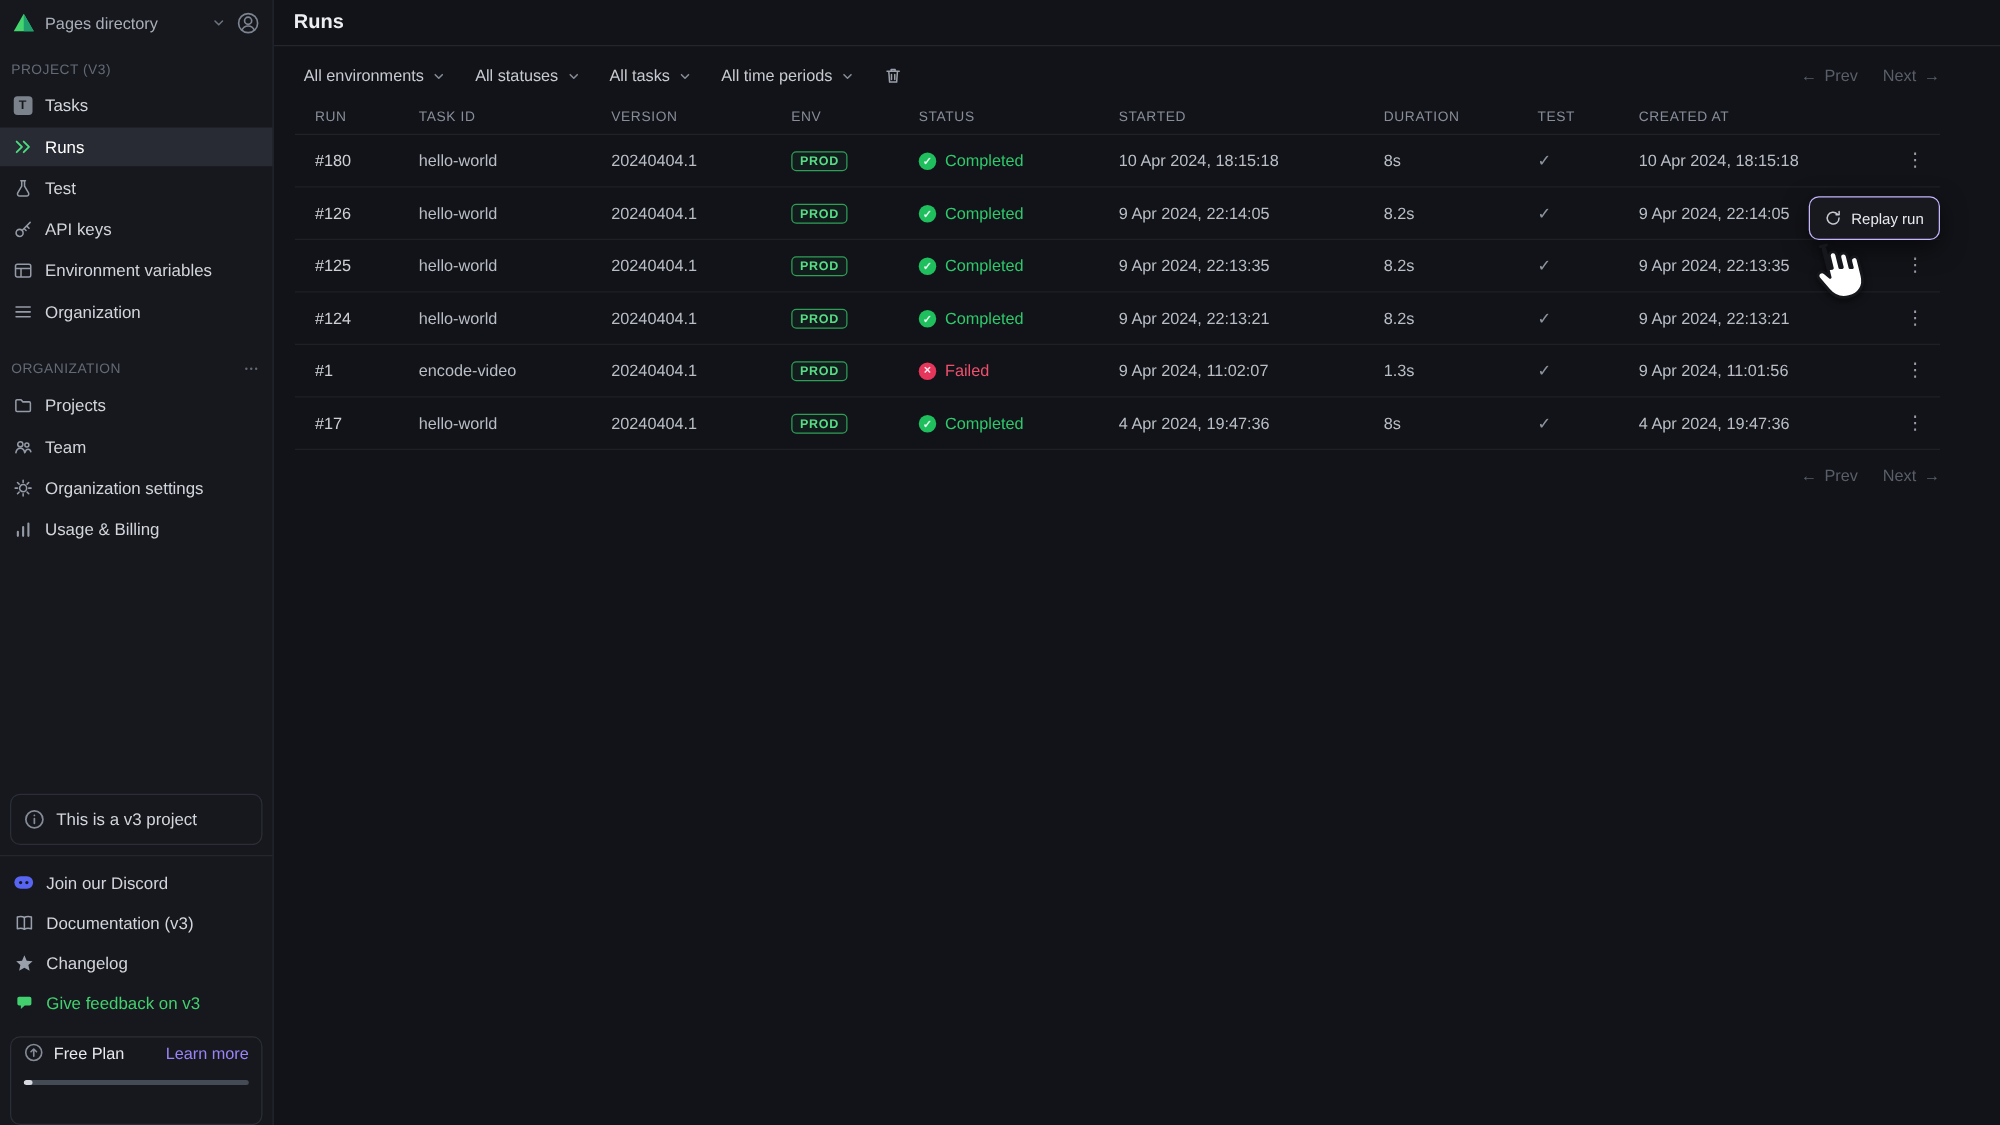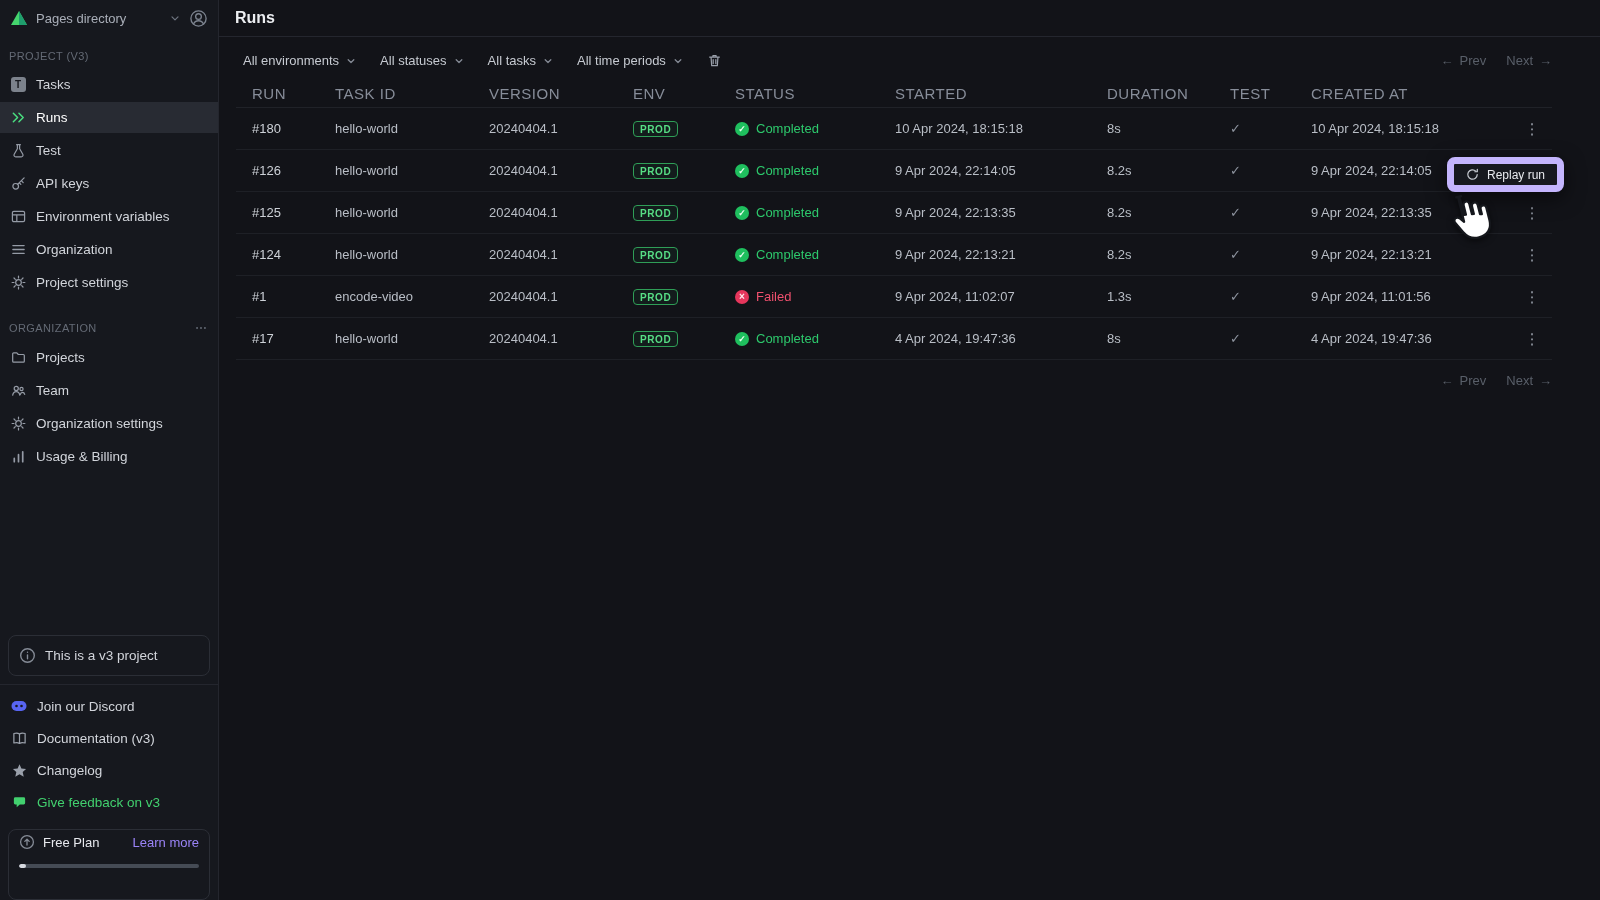--- a/index.html
+++ b/index.html
@@ -80,21 +80,21 @@
   .pager { display:flex; align-items:center; gap:20px; font-size:13px; color:#595f69; }
   .pager .pbtn { display:flex; align-items:center; gap:6px; cursor:default; color:#595f69; background:none; border:none; font-size:13px; font-family:inherit; }
 
   .table { margin:0 48px 0 17px; }
   .thead, .tr {
     display:grid;
     grid-template-columns: 83px 154px 144px 102px 160px 212px 123px 81px 1fr 40px;
     align-items:center; padding-left:16px;
   }
   .thead { height:28px; border-bottom:1px solid #202228; }
-  .thead span { font-size:15px; color:#878d99; letter-spacing:.5px; text-transform:uppercase; }
+  .thead span { font-size:11px; color:#878d99; letter-spacing:.5px; text-transform:uppercase; }
   .tr { height:42px; border-bottom:1px solid #1e2026; font-size:13px; color:#b9bec6; cursor:pointer; }
   .td.run { color:#cdd1d7; }
   .env-badge {
     display:inline-block; font-size:10px; font-weight:700; letter-spacing:.6px;
     color:#57dd85; border:1px solid #2f9e57; border-radius:4px;
     padding:2px 6px 1px 6px; background:rgba(46,154,85,.07);
   }
   .td.status { display:flex; align-items:center; gap:7px; }
   .status-dot {
     width:14px; height:14px; border-radius:50%;
@@ -110,21 +110,21 @@
   .kebab {
     background:none; border:none; color:#989ea9; font-size:15px;
     cursor:pointer; width:24px; height:24px; line-height:24px; font-family:inherit;
   }
   .pager-bottom { display:flex; justify-content:flex-end; padding:13px 48px; }
 
   
   .replay-popup {
     position:absolute; left:1447px; top:157px; height:35px; z-index:5;
     display:flex; align-items:center; gap:8px; padding:0 12px;
-    background:#17191f; border:7px solid #c4b5fd; border-radius:8px;
+    background:#17191f; border:1px solid #c4b5fd; border-radius:8px;
     box-shadow:0 6px 20px rgba(0,0,0,.55);
     font-size:12px; color:#e8eaee; cursor:pointer;
   }
   .cursor { position:absolute; left:1442px; top:190px; z-index:6;
     filter: drop-shadow(0 2px 3px rgba(0,0,0,.55)); }
 </style>
 </head>
 <body>
 
 <aside class="sidebar">
@@ -204,29 +204,20 @@
 
   <div class="nav-item">
     <span class="icon">
       <svg width="15" height="15" viewBox="0 0 16 16" fill="none" stroke="currentColor" stroke-width="1.4" stroke-linecap="round">
           <path d="M2 3.8h12M2 8h12M2 12.2h12"></path>
         </svg>
     </span>
     <span>Organization</span>
   </div>
 
-  <div class="nav-item">
-    <span class="icon">
-      <svg width="15" height="15" viewBox="0 0 16 16" fill="none" stroke="currentColor" stroke-width="1.3" stroke-linecap="round">
-          <circle cx="8" cy="8" r="3"></circle>
-          <path d="M8 1.2v2M8 12.8v2M1.2 8h2M12.8 8h2M3.2 3.2l1.4 1.4M11.4 11.4l1.4 1.4M12.8 3.2l-1.4 1.4M4.6 11.4l-1.4 1.4"></path>
-        </svg>
-    </span>
-    <span>Project settings</span>
-  </div>
 
   <div class="section-label" style="padding-top:22px">
     <span>ORGANIZATION</span>
     <span class="grow"></span>
     <span>
       <svg width="14" height="14" viewBox="0 0 16 16" fill="currentColor">
           <circle cx="3.5" cy="8" r="1.1"></circle>
           <circle cx="8" cy="8" r="1.1"></circle>
           <circle cx="12.5" cy="8" r="1.1"></circle>
         </svg>

